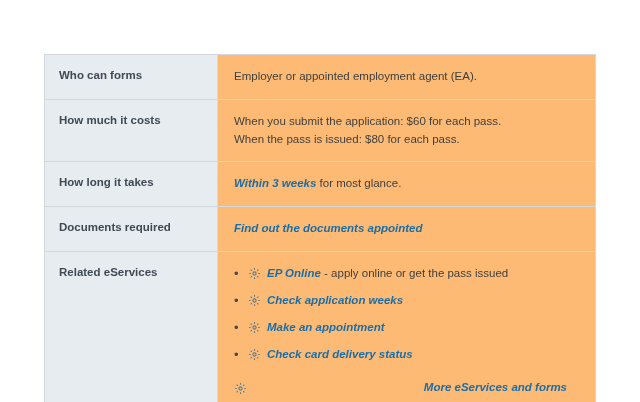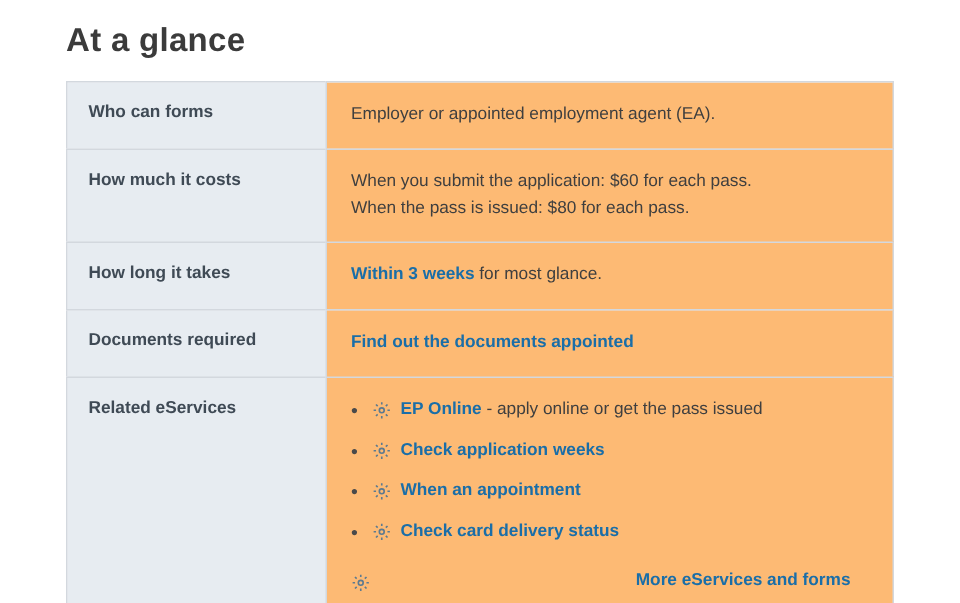--- a/index.html
+++ b/index.html
@@ -56,20 +56,21 @@
     color: #3f3f3f;
     font-size: 11.5px;
     vertical-align: top;
     padding: 13px 28px 13px 16px;
     line-height: 1.55;
   }
   .cost-line { display: block; }
   .link {
     color: #1a6ea8;
     text-decoration: none;
+    font-style: italic;
   }
   .strong-link { font-weight: bold; color: #1a6ea8; }
   .services-list {
     list-style: none;
     margin: 0;
     padding: 0;
   }
   .services-list li {
     display: flex;
     align-items: center;
@@ -100,21 +101,20 @@
     font-size: 11.5px;
     justify-content: space-between;
   }
   .item-suffix { color: #3f3f3f; }
 </style>
 </head>
 <body>
 
 <div class="page">
 
-  <div class="title">At a glance</div>
 
   <table class="glance-table">
     <tbody>
       <tr>
         <th>Who can forms</th>
         <td>
           <span>Employer or appointed employment agent (EA).</span>
         </td>
       </tr>
 
@@ -165,21 +165,21 @@
               <span class="svc-text"><a href="#" class="link strong-link">Check application weeks</a></span>
             </li>
             <li>
               <span class="bullet">•</span>
               <span class="gear">
                 <svg viewBox="0 0 24 24" width="13" height="13" fill="none" stroke="#5c7a90" stroke-width="2">
                     <circle cx="12" cy="12" r="3"></circle>
                     <path d="M12 2v3M12 19v3M2 12h3M19 12h3M4.9 4.9l2.1 2.1M17 17l2.1 2.1M19.1 4.9L17 7M7 17l-2.1 2.1"></path>
                   </svg>
               </span>
-              <span class="svc-text"><a href="#" class="link strong-link">When an appointment</a></span>
+              <span class="svc-text"><a href="#" class="link strong-link">Make an appointment</a></span>
             </li>
             <li>
               <span class="bullet">•</span>
               <span class="gear">
                 <svg viewBox="0 0 24 24" width="13" height="13" fill="none" stroke="#5c7a90" stroke-width="2">
                     <circle cx="12" cy="12" r="3"></circle>
                     <path d="M12 2v3M12 19v3M2 12h3M19 12h3M4.9 4.9l2.1 2.1M17 17l2.1 2.1M19.1 4.9L17 7M7 17l-2.1 2.1"></path>
                   </svg>
               </span>
               <span class="svc-text"><a href="#" class="link strong-link">Check card delivery status</a></span>

